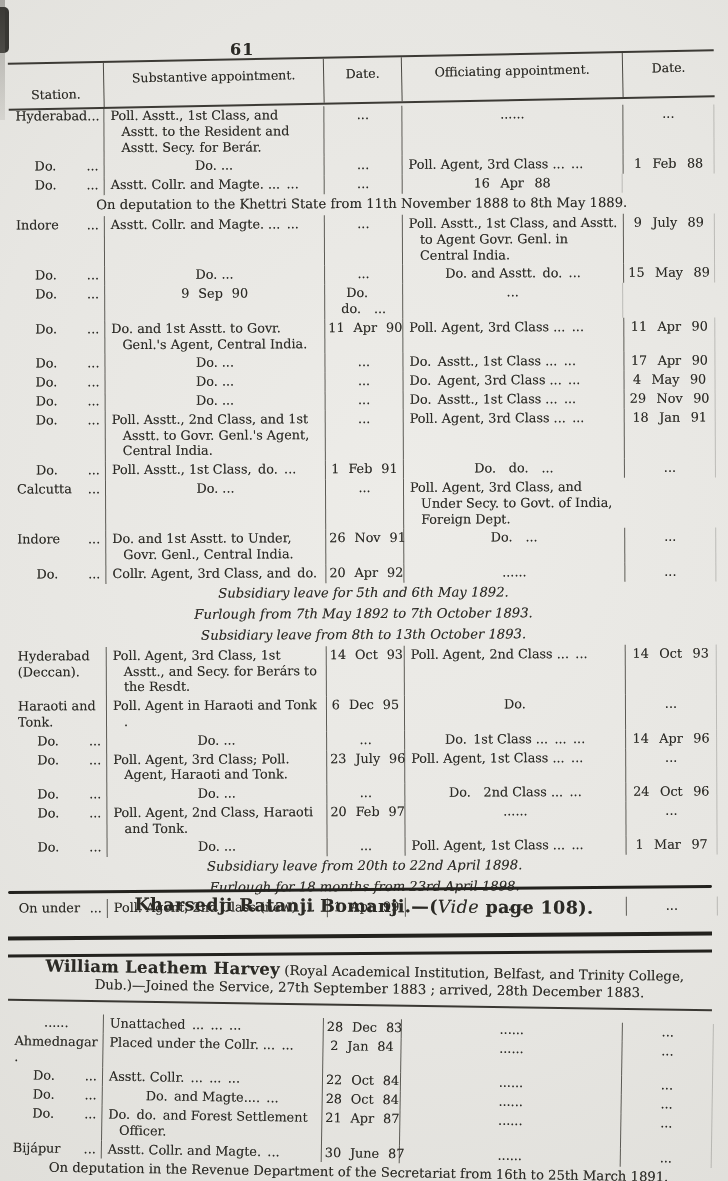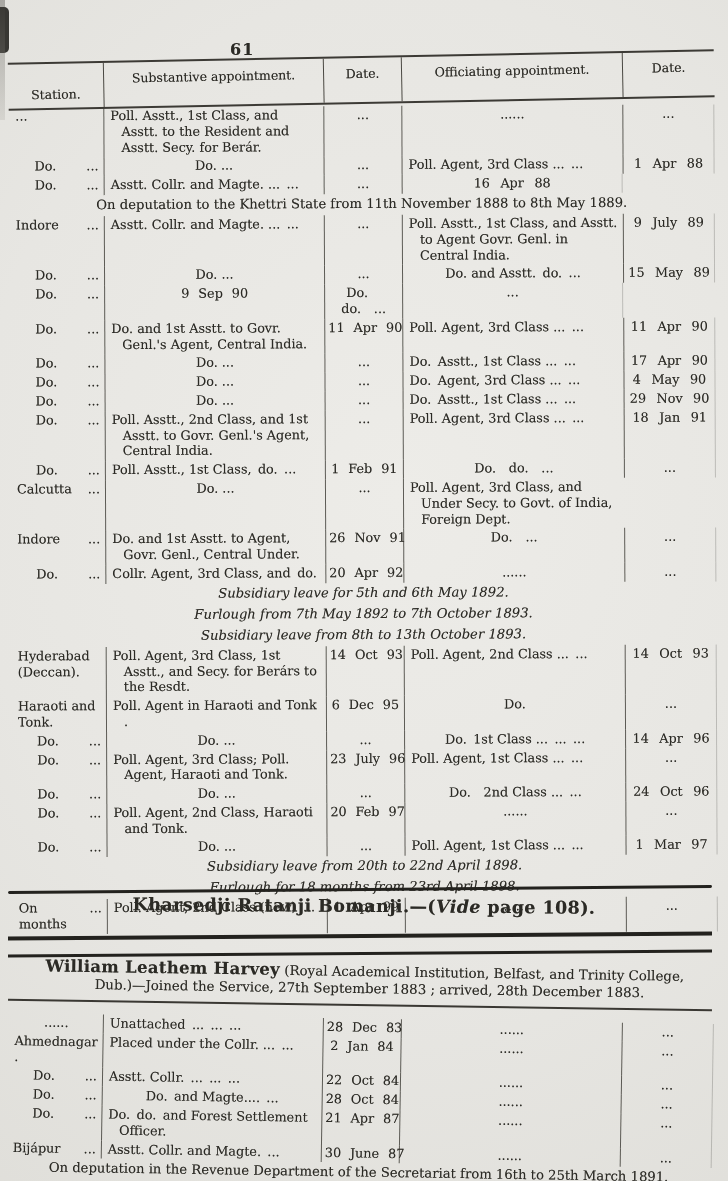--- a/index.html
+++ b/index.html
@@ -46,21 +46,21 @@
 
   
   .rule{position:absolute;left:8px;width:704px;background:#23221e;}
   .r1{top:888px;height:3px;transform:rotate(-0.5deg);border-radius:2px;}
   .r2{top:934px;height:3.5px;transform:rotate(-0.4deg);}
   .r3{top:952px;height:2.5px;transform:rotate(-0.4deg);}
   .r4{top:1004px;height:1.6px;transform:rotate(0.85deg);background:#3a3833;}
   .bomanji{position:absolute;left:0;top:896px;width:728px;margin:0;
     text-align:center;font-size:17.5px;font-weight:bold;letter-spacing:.4px;
     transform:rotate(0.45deg);}
-  .bomanji em{font-weight:bold;}
+  .bomanji em{font-weight:normal;}
   .harvey{position:absolute;left:20px;top:957px;width:690px;
     transform:rotate(0.85deg);transform-origin:left top;font-size:13.4px;line-height:17px;}
   .harvey .hl1{text-align:center;}
   .harvey strong{font-size:16.5px;font-weight:bold;letter-spacing:.3px;}
   .harvey .hl2{text-align:center;padding-left:10px;}
 </style>
 </head>
 <body>
 
 <div class="page">
@@ -72,36 +72,37 @@
     <header class="thead">
       <div class="hc hc0">Station.</div>
       <div class="hc hc1">Substantive appointment.</div>
       <div class="hc hc2">Date.</div>
       <div class="hc hc3">Officiating appointment.</div>
       <div class="hc hc4">Date.</div>
     </header>
     <div class="tbody" id="tbody1">
         <div class="row">
           <div class="cell cc0 flex">
+            <span>Hyderabad</span>
             <span>...</span>
           </div>
           <div class="cell cc1 left">Poll. Asstt., 1st Class, and Asstt. to the Resident and Asstt. Secy. for Berár.</div>
           <div class="cell cc2 center">...</div>
           <div class="cell cc3 center">......</div>
           <div class="cell cc4 center">...</div>
         </div>
         <div class="row">
           <div class="cell cc0 flex doind">
             <span>Do.</span>
             <span>...</span>
           </div>
           <div class="cell cc1 center">Do. ...</div>
           <div class="cell cc2 center">...</div>
           <div class="cell cc3 left">Poll. Agent, 3rd Class ... ...</div>
-          <div class="cell cc4 center">1 Apr 88</div>
+          <div class="cell cc4 center">1 Feb 88</div>
         </div>
         <div class="row">
           <div class="cell cc0 flex doind">
             <span>Do.</span>
             <span>...</span>
           </div>
           <div class="cell cc1 left">Asstt. Collr. and Magte. ... ...</div>
           <div class="cell cc2 center">...</div>
           <div class="cell cc4 center">16 Apr 88</div>
         </div>
@@ -202,21 +203,21 @@
           </div>
           <div class="cell cc1 center">Do. ...</div>
           <div class="cell cc2 center">...</div>
           <div class="cell cc3 left">Poll. Agent, 3rd Class, and Under Secy. to Govt. of India, Foreign Dept.</div>
         </div>
         <div class="row">
           <div class="cell cc0 flex">
             <span>Indore</span>
             <span>...</span>
           </div>
-          <div class="cell cc1 left">Do. and 1st Asstt. to Agent, Govr. Genl., Central Under.</div>
+          <div class="cell cc1 left">Do. and 1st Asstt. to Under, Govr. Genl., Central India.</div>
           <div class="cell cc2 center">26 Nov 91</div>
           <div class="cell cc3 center">Do.  ...</div>
           <div class="cell cc4 center">...</div>
         </div>
         <div class="row">
           <div class="cell cc0 flex doind">
             <span>Do.</span>
             <span>...</span>
           </div>
           <div class="cell cc1 left">Collr. Agent, 3rd Class, and do.</div>
@@ -288,21 +289,21 @@
           </div>
           <div class="cell cc1 center">Do. ...</div>
           <div class="cell cc2 center">...</div>
           <div class="cell cc3 left">Poll. Agent, 1st Class ... ...</div>
           <div class="cell cc4 center">1 Mar 97</div>
         </div>
         <div class="note i">Subsidiary leave from 20th to 22nd April 1898.</div>
         <div class="note i">Furlough for 18 months from 23rd April 1898.</div>
         <div class="row">
           <div class="cell cc0 flex">
-            <span>On months</span>
+            <span>On under</span>
             <span>...</span>
           </div>
           <div class="cell cc1 left">Poll. Agent, 2nd Class (new) ...</div>
           <div class="cell cc2 center">1 Apr 99</div>
           <div class="cell cc3 center">......</div>
           <div class="cell cc4 center">...</div>
         </div>
       </div>
   </section>
 

